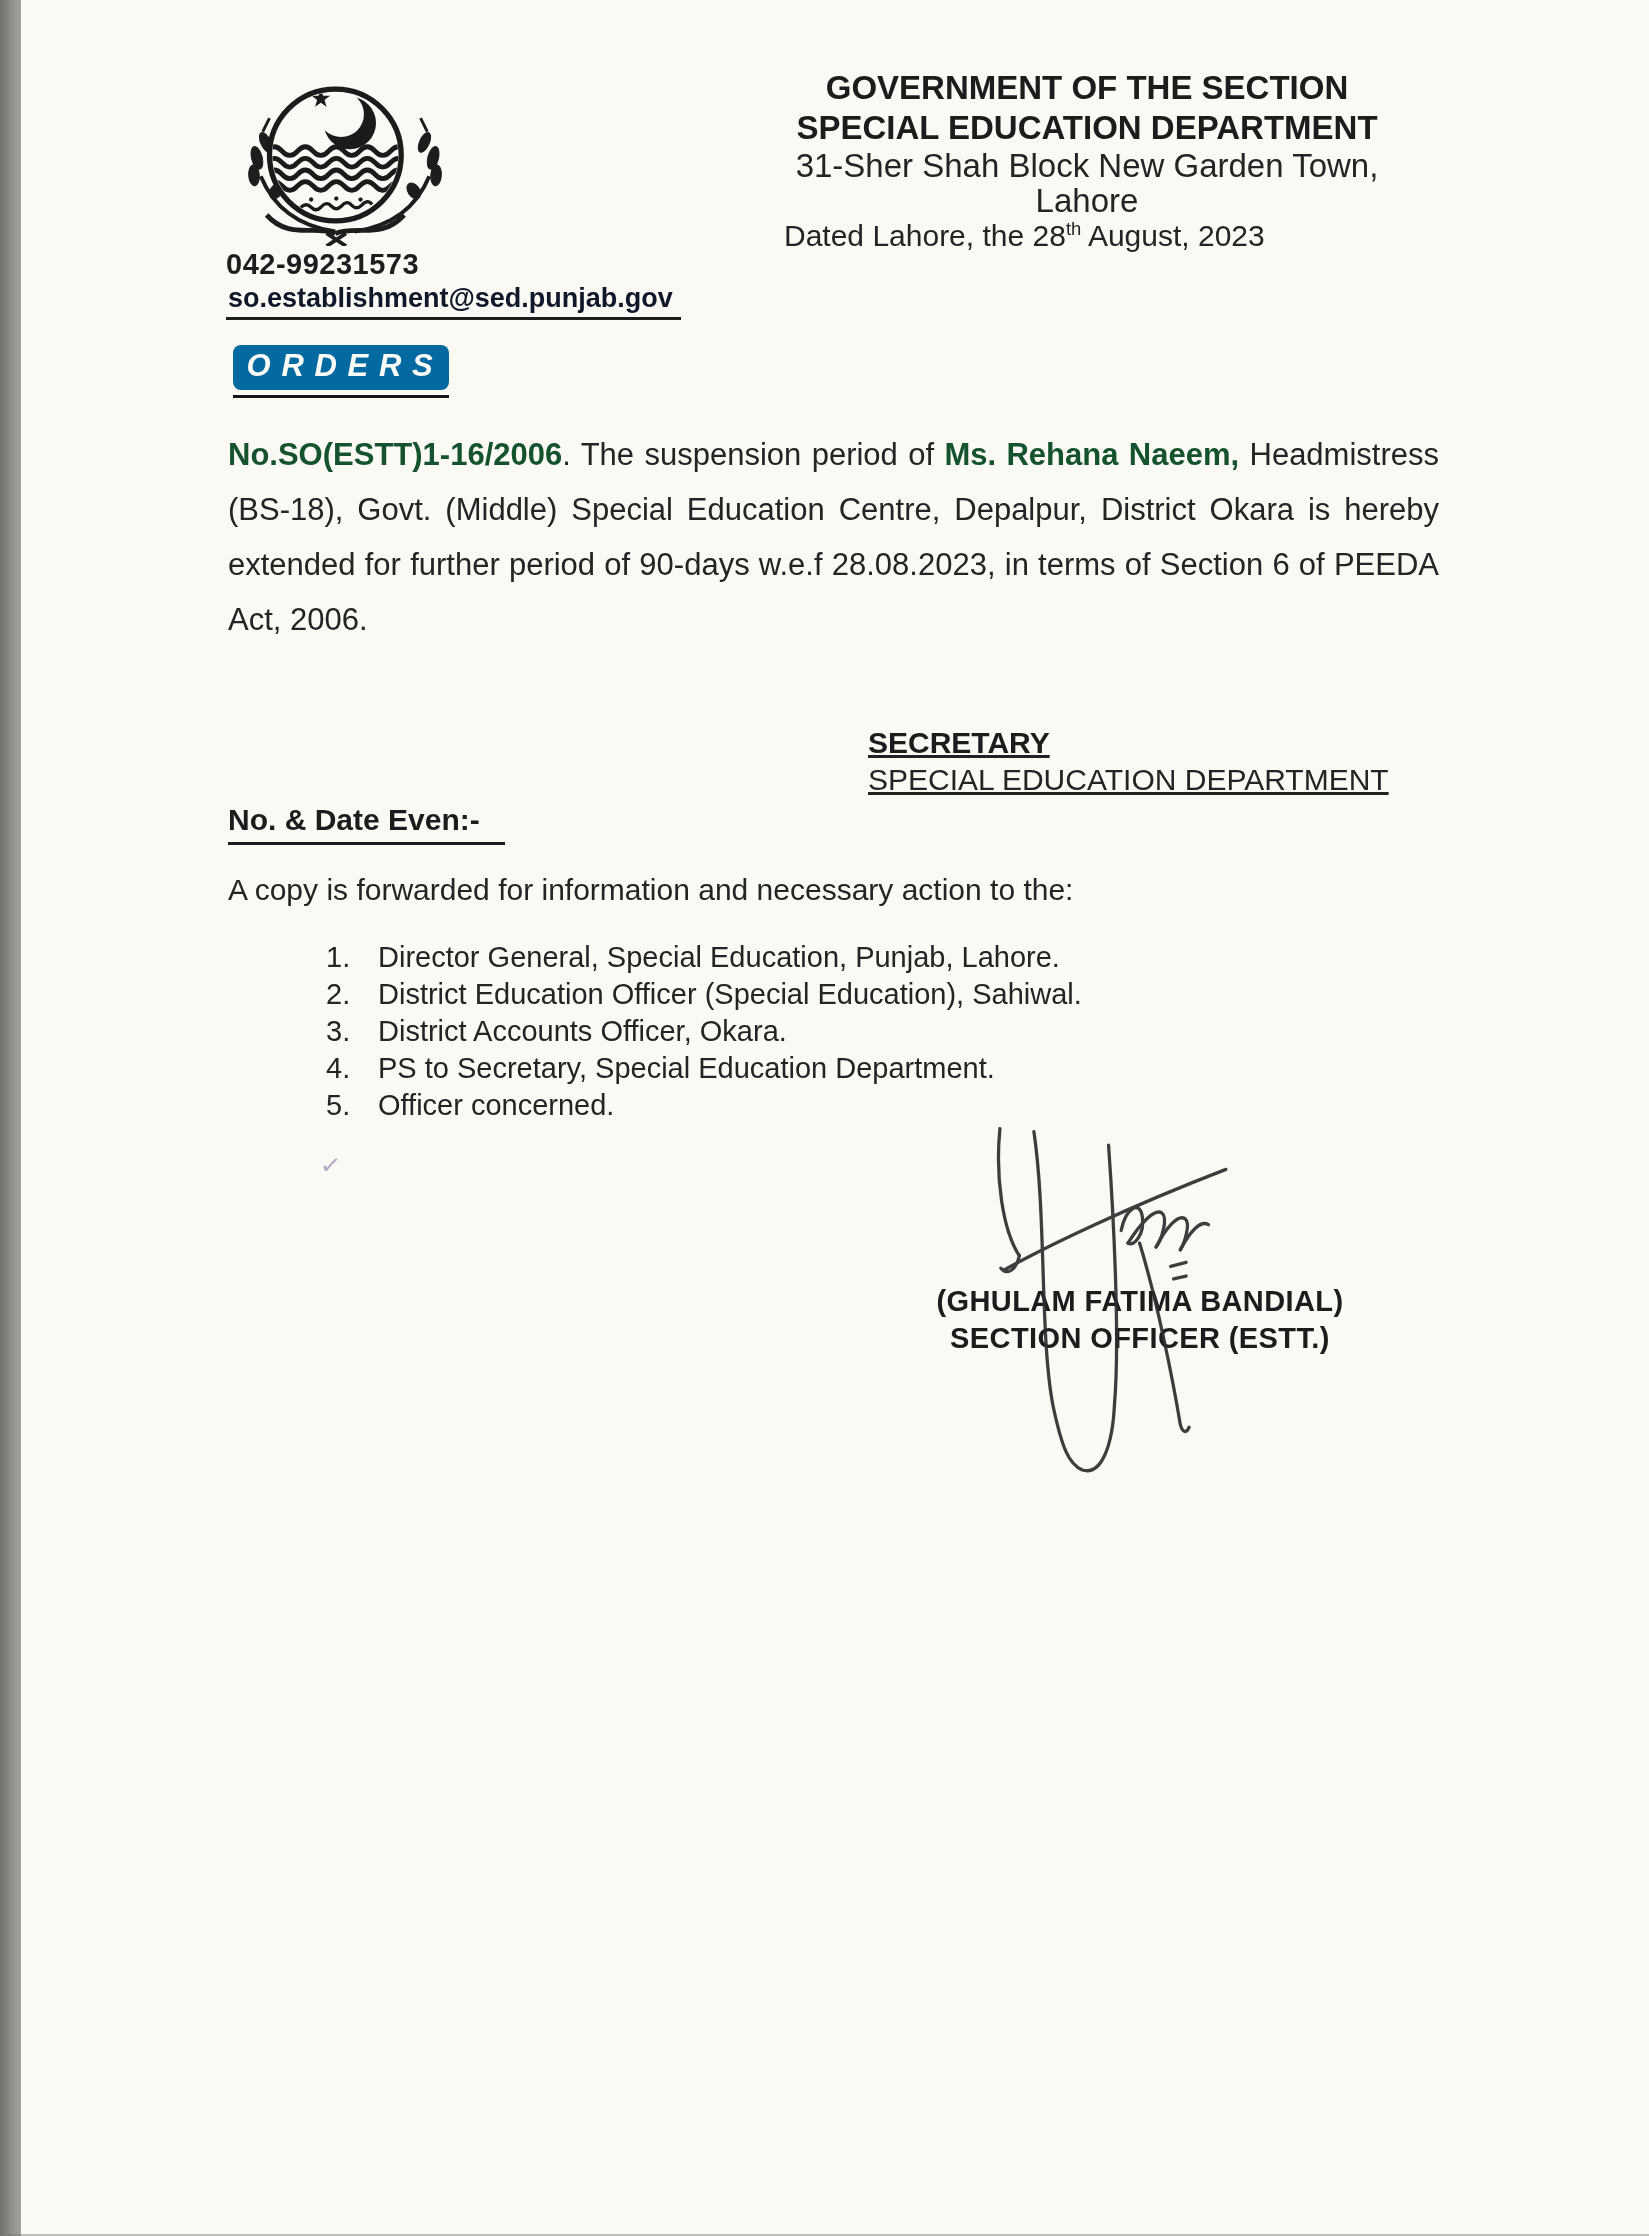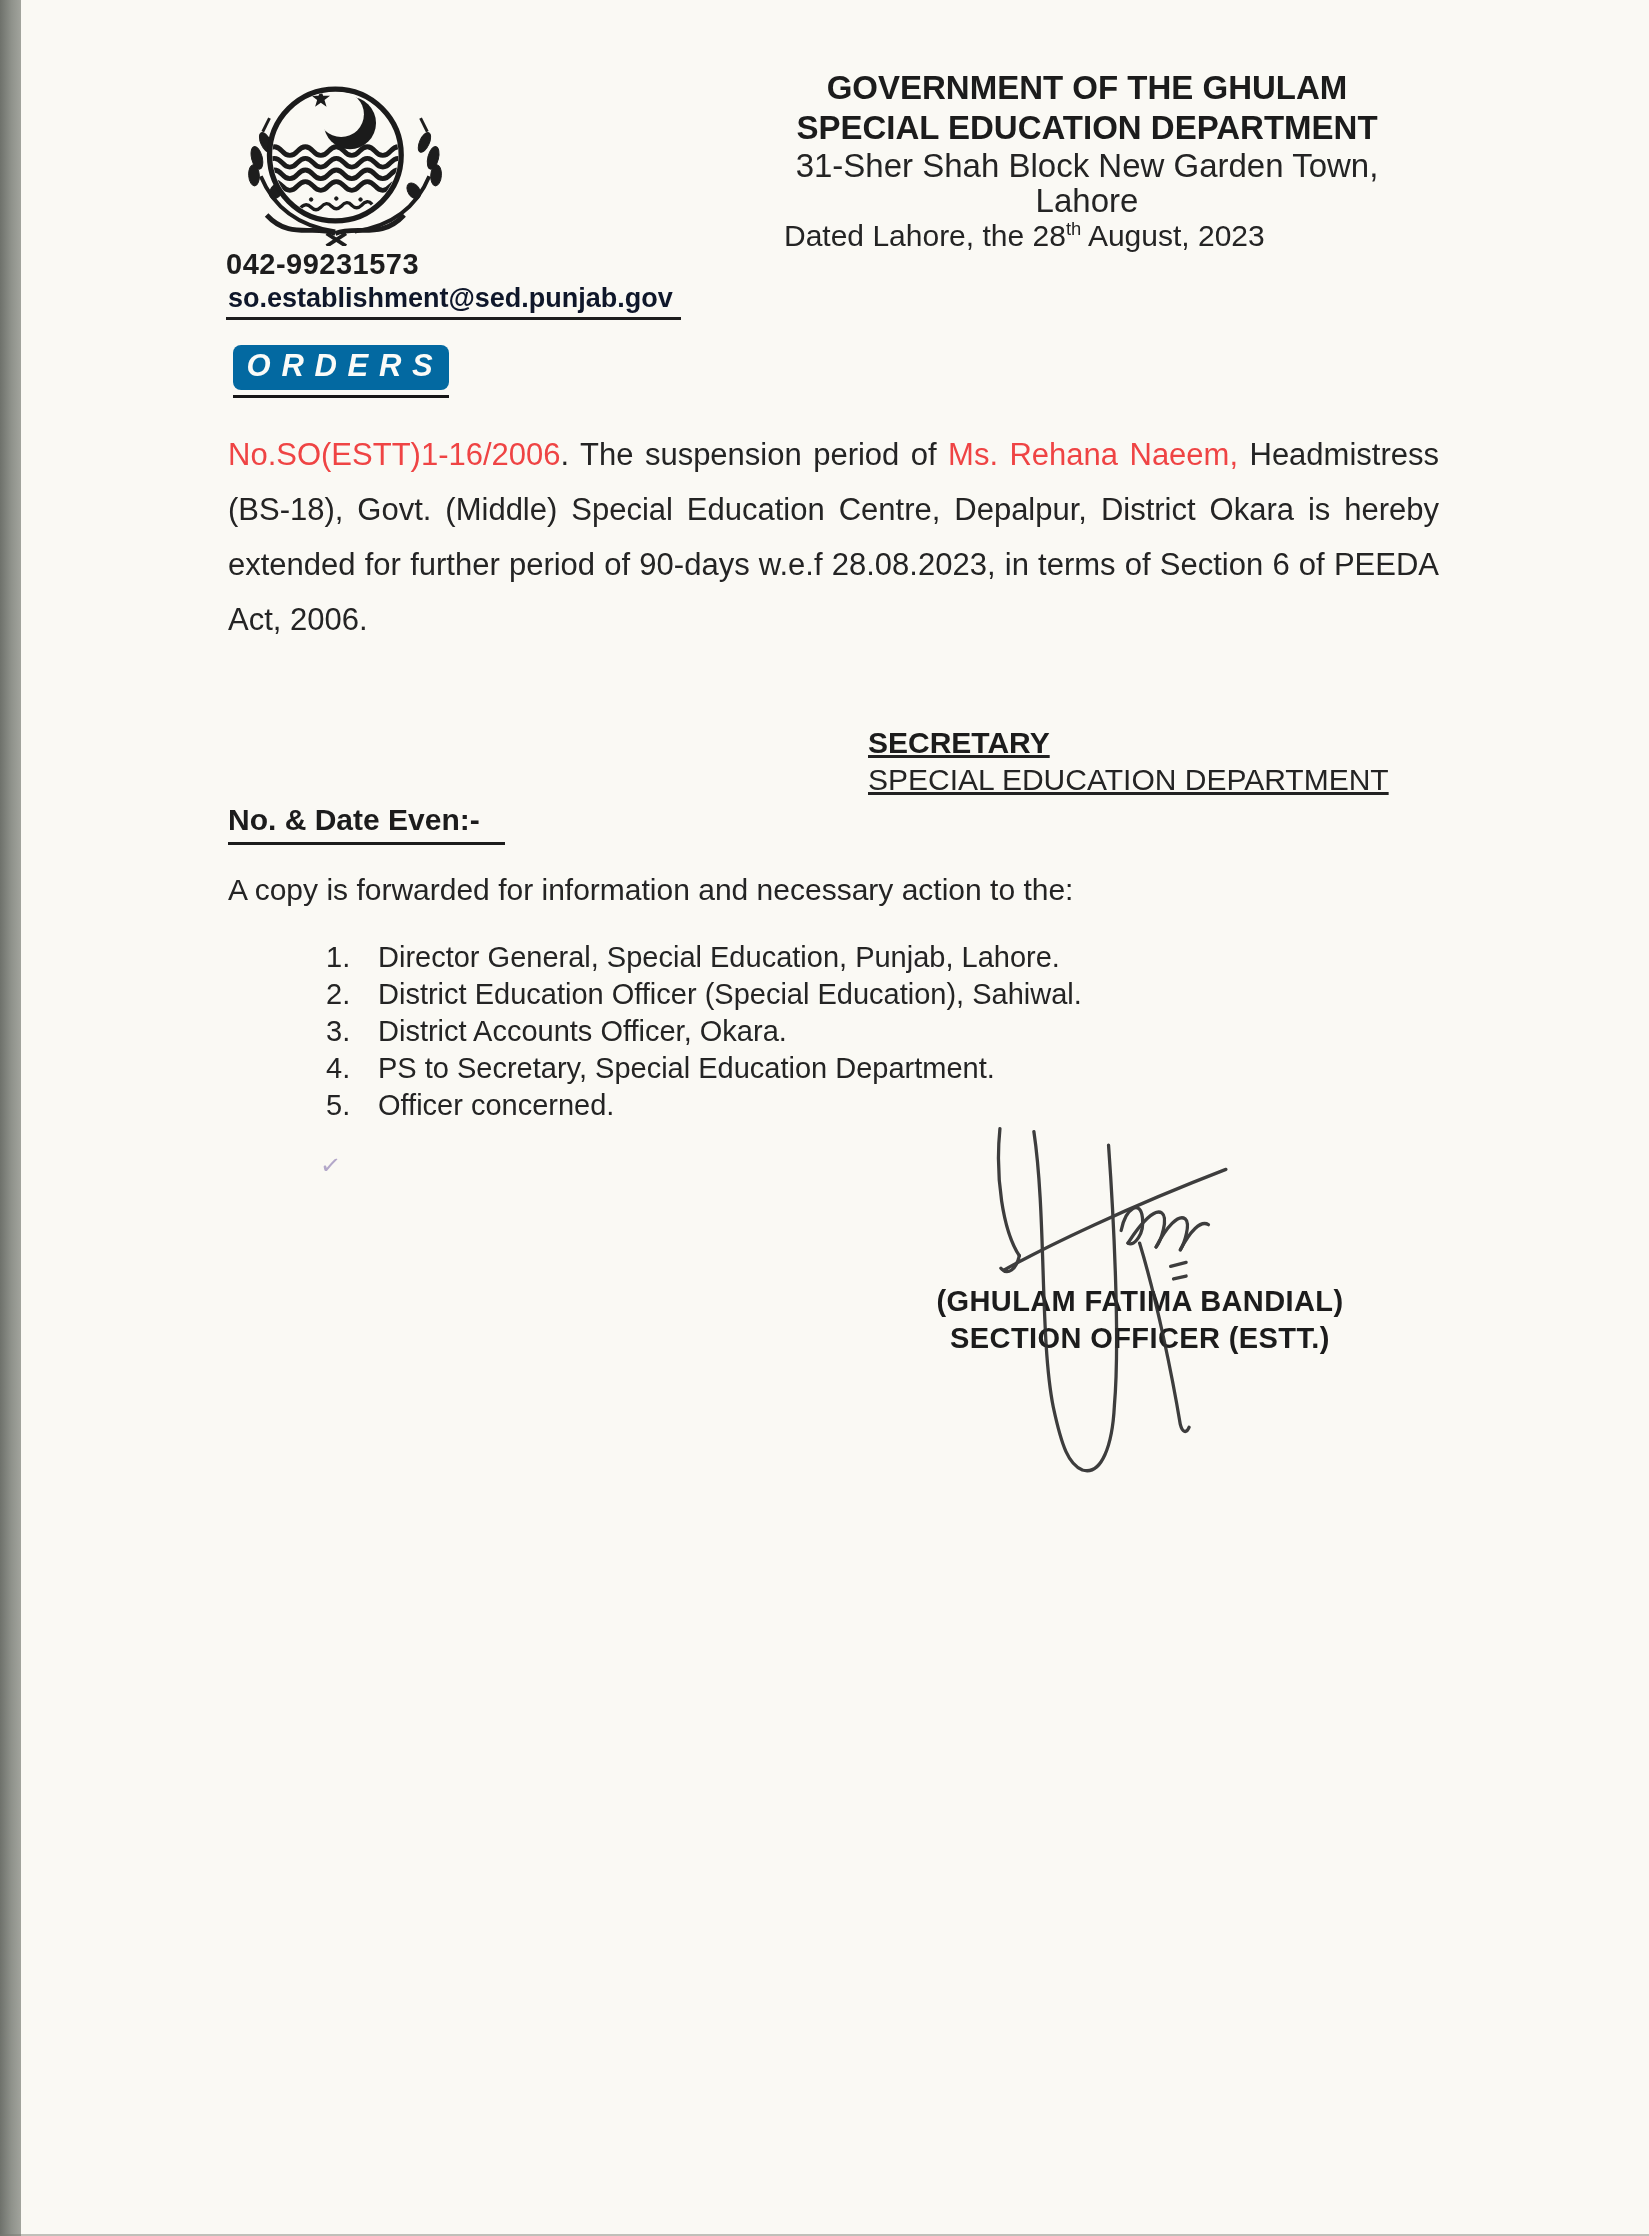--- a/index.html
+++ b/index.html
@@ -29,21 +29,21 @@
 
   
   .orders-wrap{left:233px;top:345px;display:inline-block;border-bottom:3.9px solid #161616;padding-bottom:4.9px;}
   .orders-box{display:inline-block;background:#0369a1;color:#fbfbf8;
     font-size:31px;font-weight:bold;font-style:italic;letter-spacing:10.7px;
     padding:2.9px 5.8px 5.8px 13.6px;border-radius:8px;}
 
   
   .order-body{left:228px;top:427px;width:1211px;font-size:31px;line-height:55px;
     text-align:justify;color:#242424;}
-  .b{font-weight:normal;color:#ef4444;}
+  .b{font-weight:bold;color:#14532d;}
 
   
   .sig-top{left:868px;top:724px;width:582px;text-decoration:underline;}
   .sig-top .t1{font-size:30px;font-weight:bold;color:#1c1c1c;line-height:37px;}
   .sig-top .t2{font-size:30px;color:#242424;line-height:37px;}
 
   
   .dist-head{left:228px;top:803px;font-size:30px;font-weight:bold;color:#1c1c1c;
     border-bottom:3.9px solid #1c1c1c;padding:0 25px 4.9px 0;display:inline-block;}
   .dist-intro{left:228px;top:873px;font-size:30px;color:#242424;}
@@ -120,21 +120,21 @@
       </g>
     </g>
   </svg>
 
   <div class="abs phone">042-99231573</div>
   <div class="abs" style="left:226px;top:283px;">
     <span class="email" style="position:static;">so.establishment@sed.punjab.gov</span>
   </div>
 
   <div class="abs hdr">
-    <div class="l1">GOVERNMENT OF THE GHULAM</div>
+    <div class="l1">GOVERNMENT OF THE SECTION</div>
     <div class="l2">SPECIAL EDUCATION DEPARTMENT</div>
     <div class="l3">31-Sher Shah Block New Garden Town, Lahore</div>
   </div>
 
   <div class="abs dateline"><span>Dated Lahore, the 28</span><sup>th</sup><span> August, 2023</span></div>
 
   <div class="abs orders-wrap">
     <span class="orders-box">ORDERS</span>
   </div>
 

